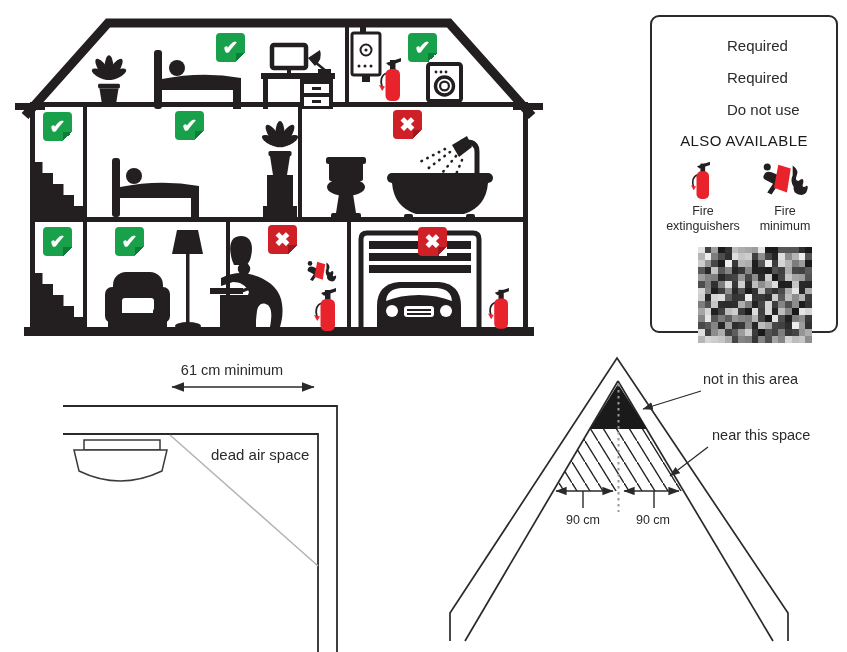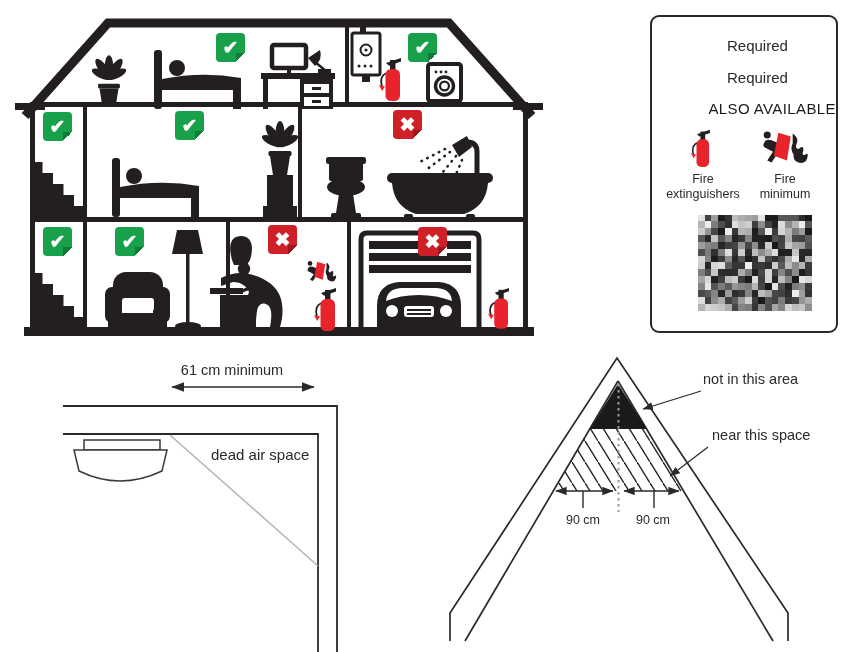--- a/index.html
+++ b/index.html
@@ -19,21 +19,21 @@
   .marker.red::after{background:linear-gradient(135deg,#9c181d 50%,#ffffff 50%);}
 
   
   #legend{position:absolute;left:650px;top:15px;width:188px;height:318px;background:#fff;
           border:2px solid #2b2a29;border-radius:9px;box-sizing:border-box;padding-top:15px;}
   .leg-row{display:flex;align-items:center;gap:11px;margin:0 0 5px 38px;height:27px;}
   .leg-icon{position:relative;width:26px;height:26px;border-radius:3px;color:#fff;flex:0 0 26px;
             display:flex;align-items:center;justify-content:center;font-weight:bold;font-size:17px;}
   .leg-icon::after{content:"";position:absolute;right:0;bottom:0;width:8px;height:8px;}
   .leg-label{font-size:15px;color:#2b2a29;}
-  .leg-head{margin-top:9px;text-align:right;font-size:15px;color:#1a1a1a;letter-spacing:.4px;}
+  .leg-head{margin-top:9px;text-align:center;font-size:15px;color:#1a1a1a;letter-spacing:.4px;}
   .products{display:flex;justify-content:space-around;margin-top:12px;padding:0 10px;}
   .product{display:flex;flex-direction:column;align-items:center;width:82px;}
   .product svg{height:38px;}
   .product-label{margin-top:5px;font-size:12.5px;line-height:1.18;color:#2b2a29;text-align:center;}
   #qr{display:grid;grid-template-columns:repeat(17,1fr);width:114px;height:96px;
       margin:13px 0 0 46px;filter:blur(.4px);}
 </style>
 </head>
 <body>
 
@@ -303,20 +303,26 @@
           <span>✔</span>
         </div>
     <div class="leg-label">Required</div>
   </div>
   <div class="leg-row">
     <div class="leg-icon orange">
           <span>✔</span>
         </div>
     <div class="leg-label">Required</div>
   </div>
+  <div class="leg-row">
+    <div class="leg-icon red">
+          <span>✖</span>
+        </div>
+    <div class="leg-label">Do not use</div>
+  </div>
 
   <div class="leg-head">ALSO AVAILABLE</div>
 
   <div class="products">
     <div class="product">
       <svg viewBox="0 0 26 44" width="24">
             <use href="#sym-ext"></use>
           </svg>
       <div class="product-label">
         <div>Fire</div>

